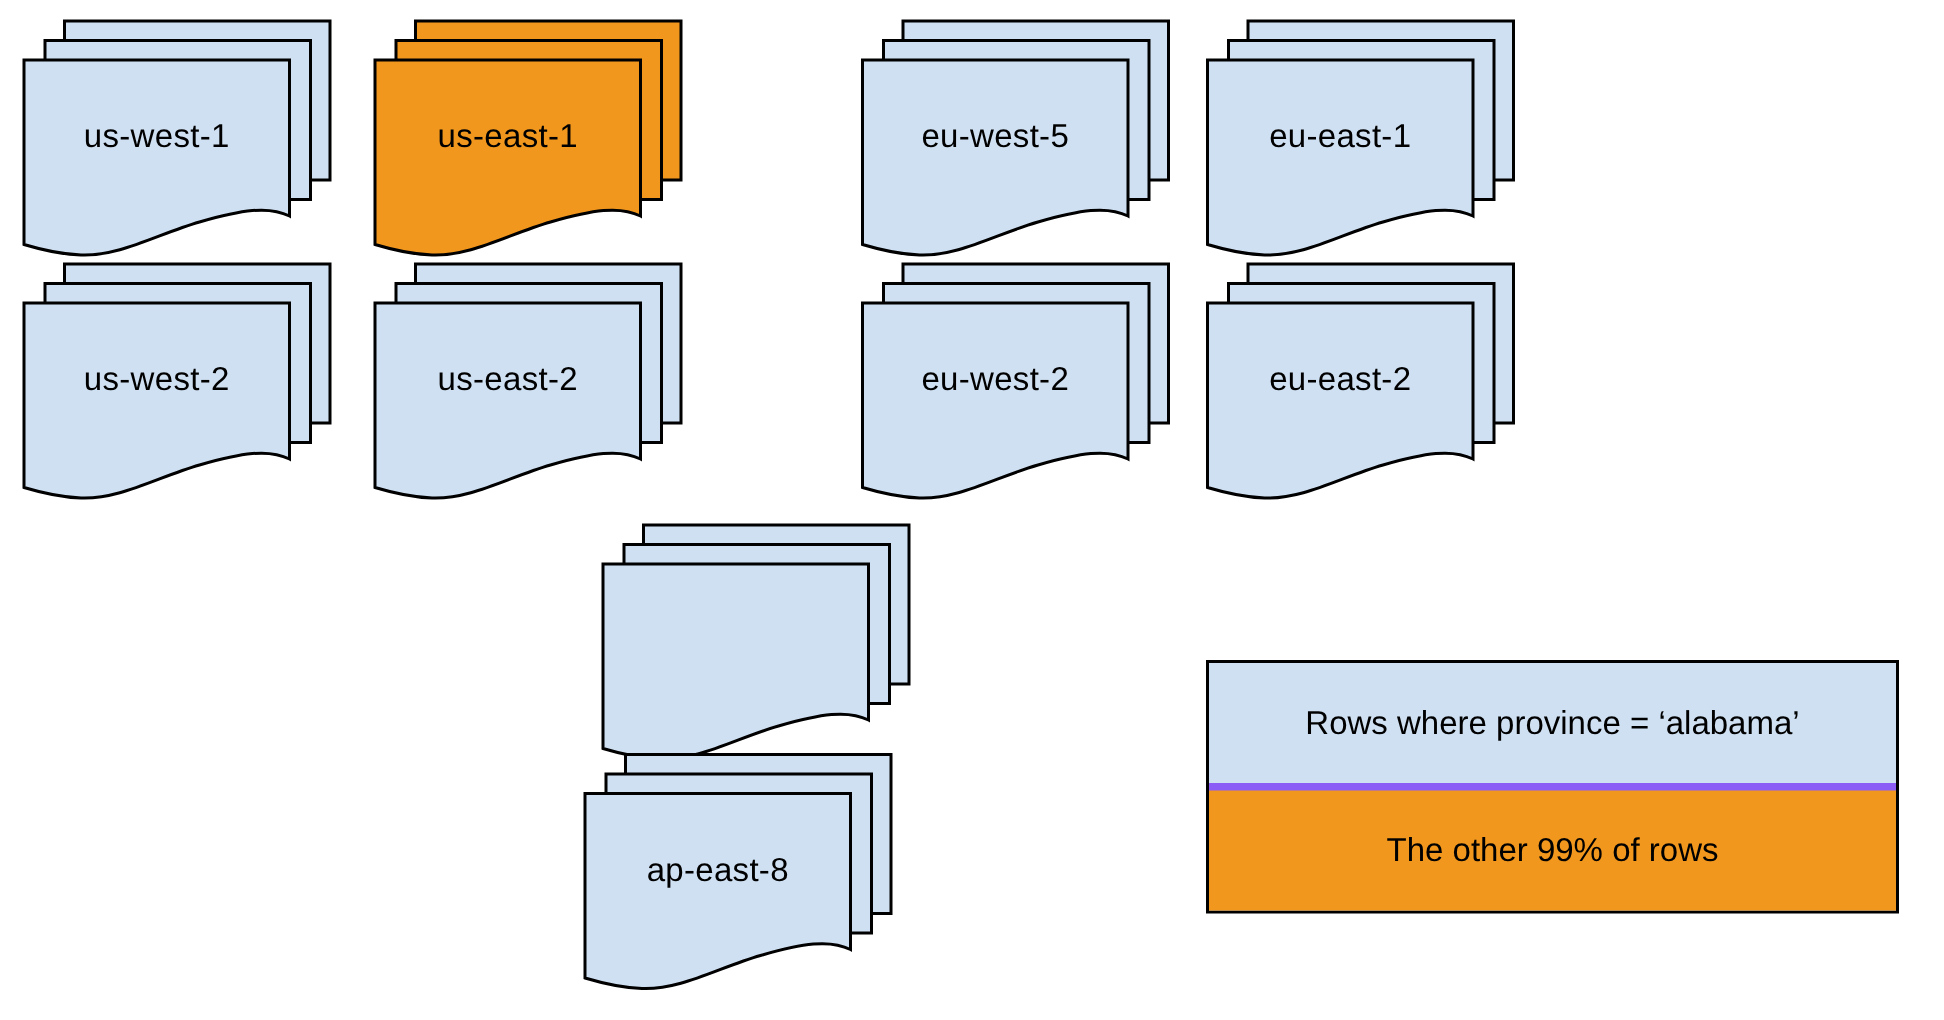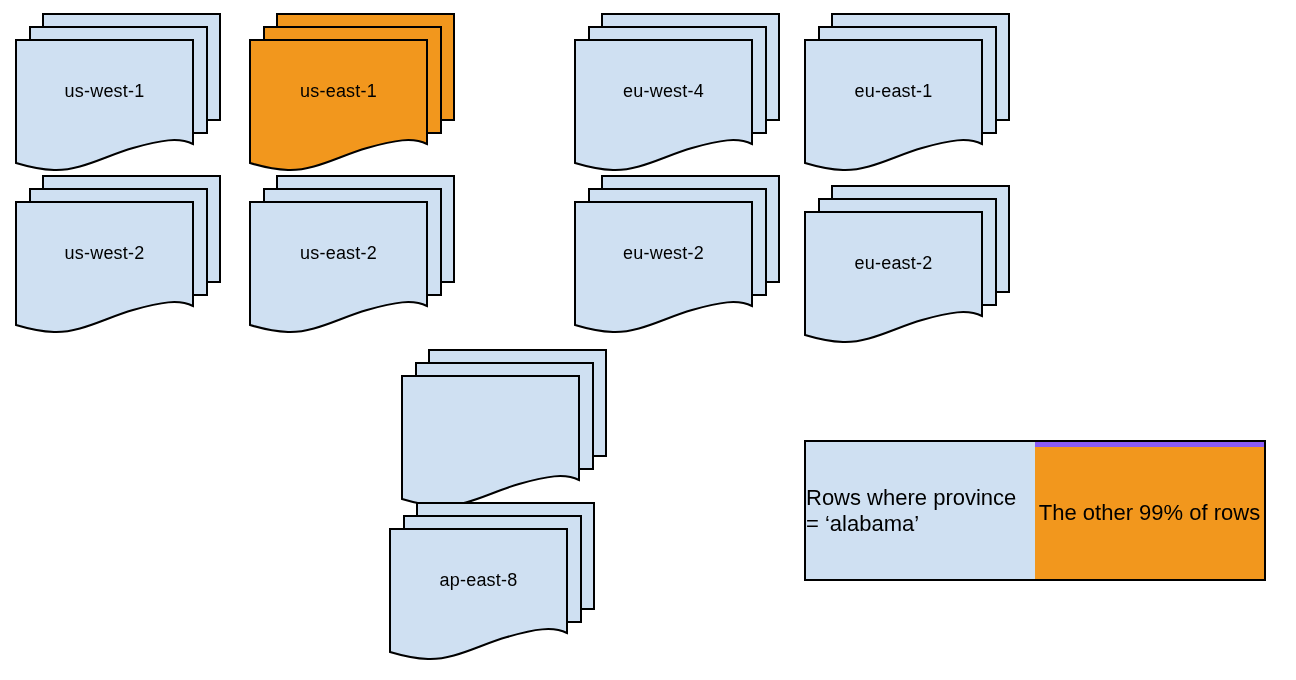--- a/index.html
+++ b/index.html
@@ -29,34 +29,35 @@
   }
   .stack-label {
     position: absolute;
     left: 4px;
     top: 28px;
     width: 177px;
     height: 102px;
     display: flex;
     align-items: center;
     justify-content: center;
-    font-size: 18px;
+    font-size: 22px;
     letter-spacing: 0.2px;
     color: #000000;
     pointer-events: none;
   }
   .legend {
     position: absolute;
     left: 804px;
     top: 440px;
     width: 462px;
-    height: 141px;
+    height: 169px;
     border: 2px solid #000000;
     box-sizing: border-box;
     display: flex;
+    flex-direction: column;
   }
   .legend-row {
     flex: 1;
     display: flex;
     align-items: center;
     justify-content: center;
     font-size: 22px;
     background: var(--sheet-fill, #CFE0F2);
   }
   .legend-row + .legend-row {
@@ -89,21 +90,21 @@
     <svg class="stack-svg" width="212" height="162" viewBox="0 0 212 162">
         <use href="#docstack"></use>
       </svg>
     <div class="stack-label">us-east-1</div>
   </div>
 
   <div class="stack" style="left: 571px; top: 12px; --sheet-fill: #CFE0F2;">
     <svg class="stack-svg" width="212" height="162" viewBox="0 0 212 162">
         <use href="#docstack"></use>
       </svg>
-    <div class="stack-label">eu-west-4</div>
+    <div class="stack-label">eu-west-5</div>
   </div>
 
   <div class="stack" style="left: 801px; top: 12px; --sheet-fill: #CFE0F2;">
     <svg class="stack-svg" width="212" height="162" viewBox="0 0 212 162">
         <use href="#docstack"></use>
       </svg>
     <div class="stack-label">eu-east-1</div>
   </div>
 
   <div class="stack" style="left: 12px; top: 174px; text-align: center; --sheet-fill: #CFE0F2;">
@@ -120,21 +121,21 @@
     <div class="stack-label">us-east-2</div>
   </div>
 
   <div class="stack" style="left: 571px; top: 174px; --sheet-fill: #CFE0F2;">
     <svg class="stack-svg" width="212" height="162" viewBox="0 0 212 162">
         <use href="#docstack"></use>
       </svg>
     <div class="stack-label">eu-west-2</div>
   </div>
 
-  <div class="stack" style="left: 801px; top: 184px; --sheet-fill: #CFE0F2;">
+  <div class="stack" style="left: 801px; top: 174px; --sheet-fill: #CFE0F2;">
     <svg class="stack-svg" width="212" height="162" viewBox="0 0 212 162">
         <use href="#docstack"></use>
       </svg>
     <div class="stack-label">eu-east-2</div>
   </div>
 
   <div class="stack" style="left: 398px; top: 348px; --sheet-fill: #CFE0F2;">
     <svg class="stack-svg" width="212" height="162" viewBox="0 0 212 162">
         <use href="#docstack"></use>
       </svg>

